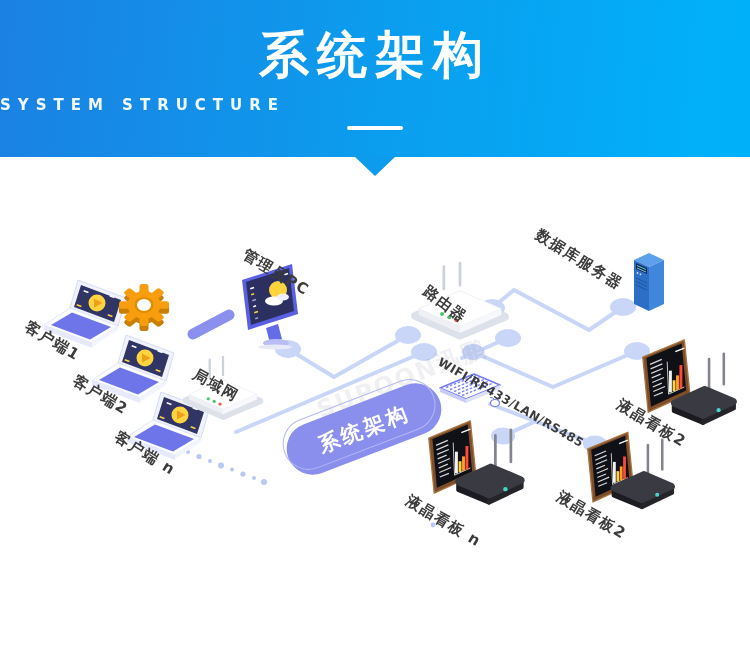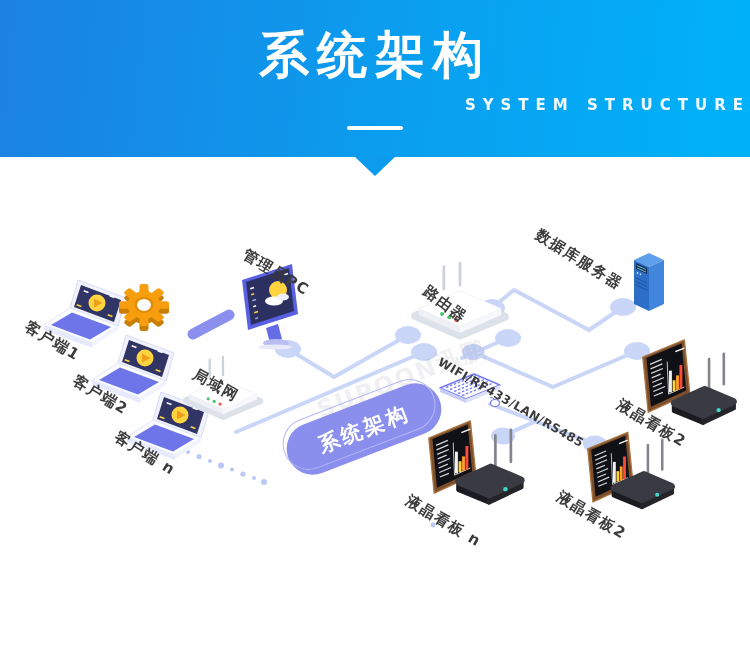--- a/index.html
+++ b/index.html
@@ -3,21 +3,21 @@
 <meta charset="utf-8">
 <style>
   html,body{margin:0;padding:0;background:#fff;}
   .page{position:relative;width:750px;height:671px;overflow:hidden;background:#ffffff;
         font-family:"DejaVu Sans","Liberation Sans",sans-serif;}
   
   .hero{position:absolute;left:0;top:0;width:750px;height:157px;
         background:linear-gradient(96deg,#1b81e2 0%,#0a9fef 55%,#00b2fa 100%);}
   .hero .title{position:absolute;left:0;right:0;top:22px;text-align:center;
         color:#fff;font-size:50px;font-weight:800;letter-spacing:8px;margin:0;}
-  .hero .subtitle{position:absolute;left:0;right:0;top:96px;text-align:right;
+  .hero .subtitle{position:absolute;left:0;right:0;top:96px;text-align:left;
         color:#f2faff;font-size:15px;font-weight:600;letter-spacing:7px;}
   .hero .rule{position:absolute;left:347px;top:126px;width:56px;height:4px;
         background:#fff;border-radius:2px;}
   .hero .arrow{position:absolute;left:354px;bottom:-19px;width:0;height:0;
         border-left:21px solid transparent;border-right:21px solid transparent;
         border-top:20px solid #0d9bee;}
   
   .diagram{position:absolute;left:0;top:157px;width:750px;height:514px;}
   .net{position:absolute;left:0;top:0;z-index:1;}
   .dev{position:absolute;z-index:3;}

